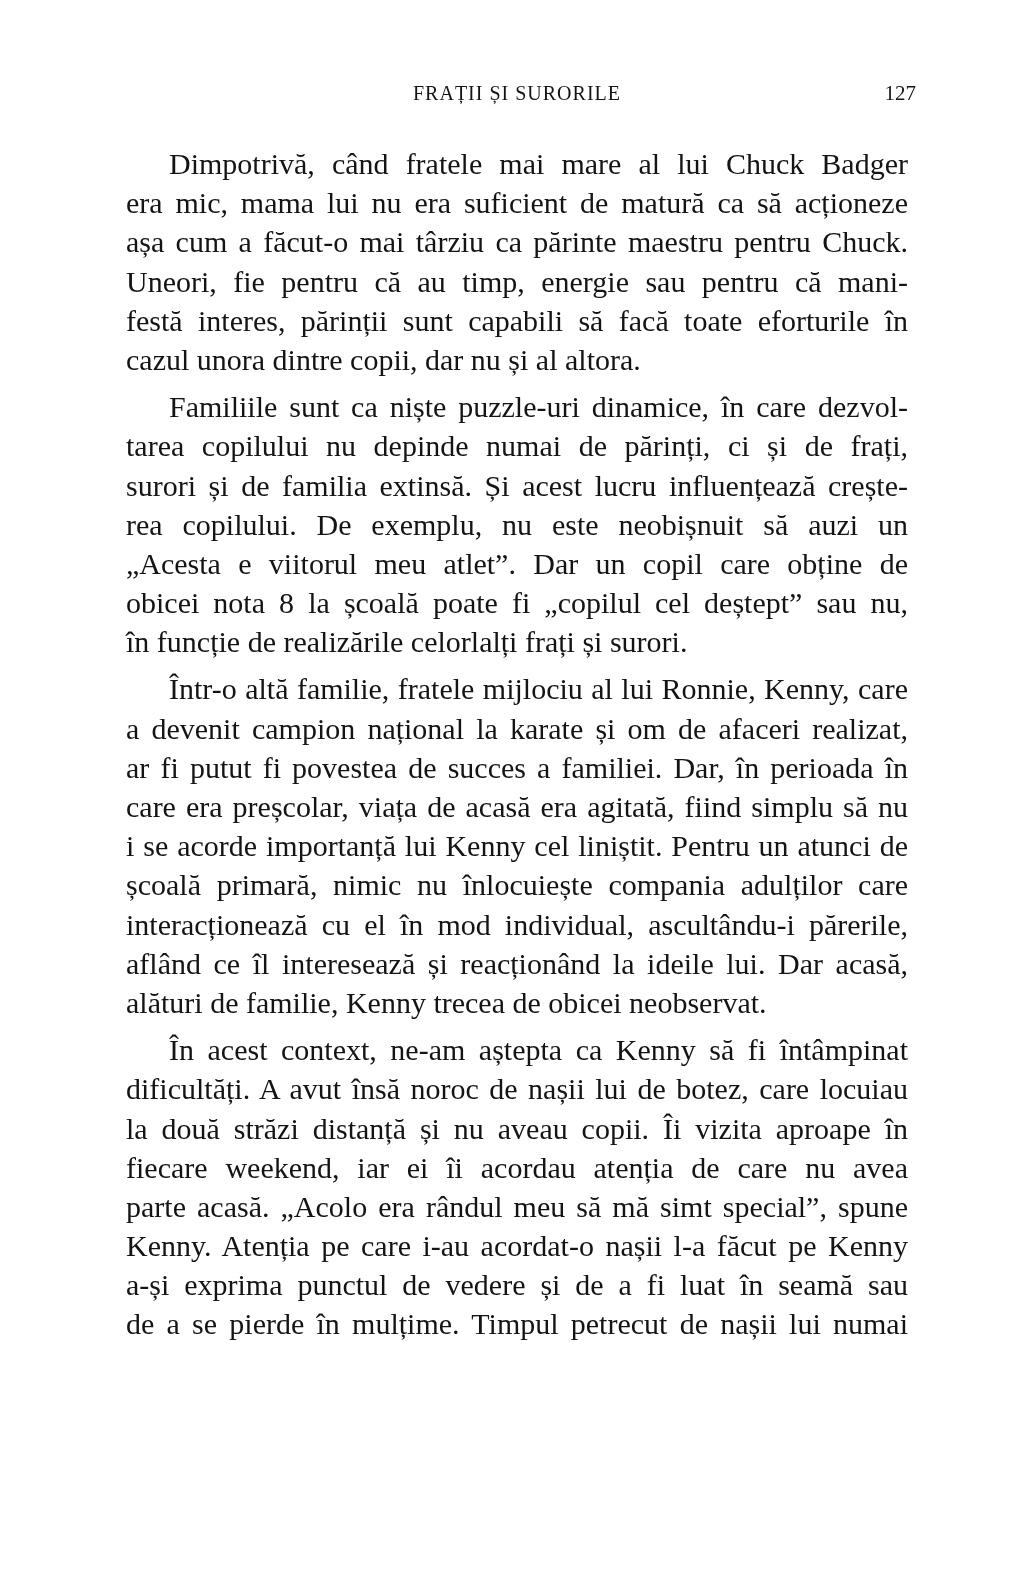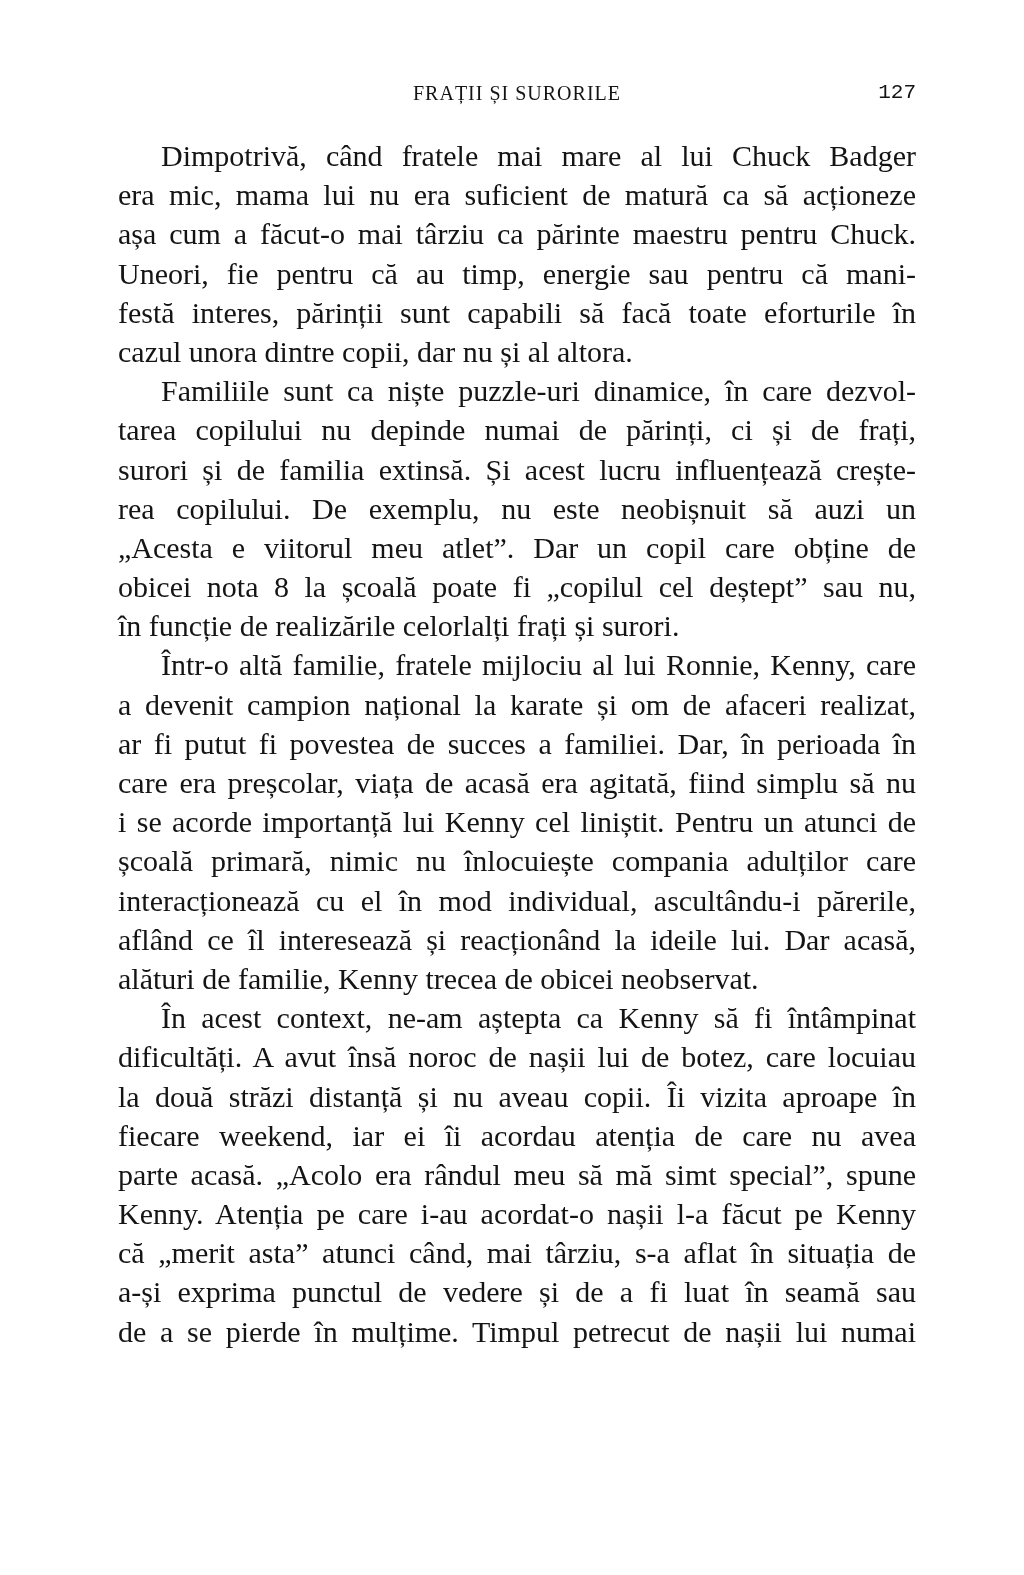--- a/index.html
+++ b/index.html
@@ -31,32 +31,31 @@
     text-align: center;
     font-size: 20px;
     letter-spacing: 1px;
     white-space: nowrap;
   }
   .page-number {
     position: absolute;
     right: 0;
     top: -1px;
     font-size: 21px;
-    font-family: Liberation Mono, monospace;
   }
   .body-text {
     position: absolute;
     top: 136px;
     left: 118px;
     width: 798px;
     font-size: 30px;
     line-height: 39.2px;
   }
   .paragraph {
-    margin: 0;
+    margin: 8px;
     padding: 0;
   }
   .line {
     text-align: justify;
     text-align-last: justify;
     -moz-text-align-last: justify;
     white-space: normal;
     height: 39.2px;
     overflow: visible;
   }
@@ -105,18 +104,17 @@
         <div class="line">aflând ce îl interesează și reacționând la ideile lui. Dar acasă,</div>
         <div class="line last">alături de familie, Kenny trecea de obicei neobservat.</div>
       </div>
       <div class="paragraph">
         <div class="line indent">În acest context, ne-am aștepta ca Kenny să fi întâmpinat</div>
         <div class="line">dificultăți. A avut însă noroc de nașii lui de botez, care locuiau</div>
         <div class="line">la două străzi distanță și nu aveau copii. Îi vizita aproape în</div>
         <div class="line">fiecare weekend, iar ei îi acordau atenția de care nu avea</div>
         <div class="line">parte acasă. „Acolo era rândul meu să mă simt special”, spune</div>
         <div class="line">Kenny. Atenția pe care i-au acordat-o nașii l-a făcut pe Kenny</div>
-        <div class="line">că „merit asta” atunci când, mai târziu, s-a aflat în situația de</div>
         <div class="line">a-și exprima punctul de vedere și de a fi luat în seamă sau</div>
         <div class="line">de a se pierde în mulțime. Timpul petrecut de nașii lui numai</div>
       </div>
     </div>
 </div>
 
 </body></html>

